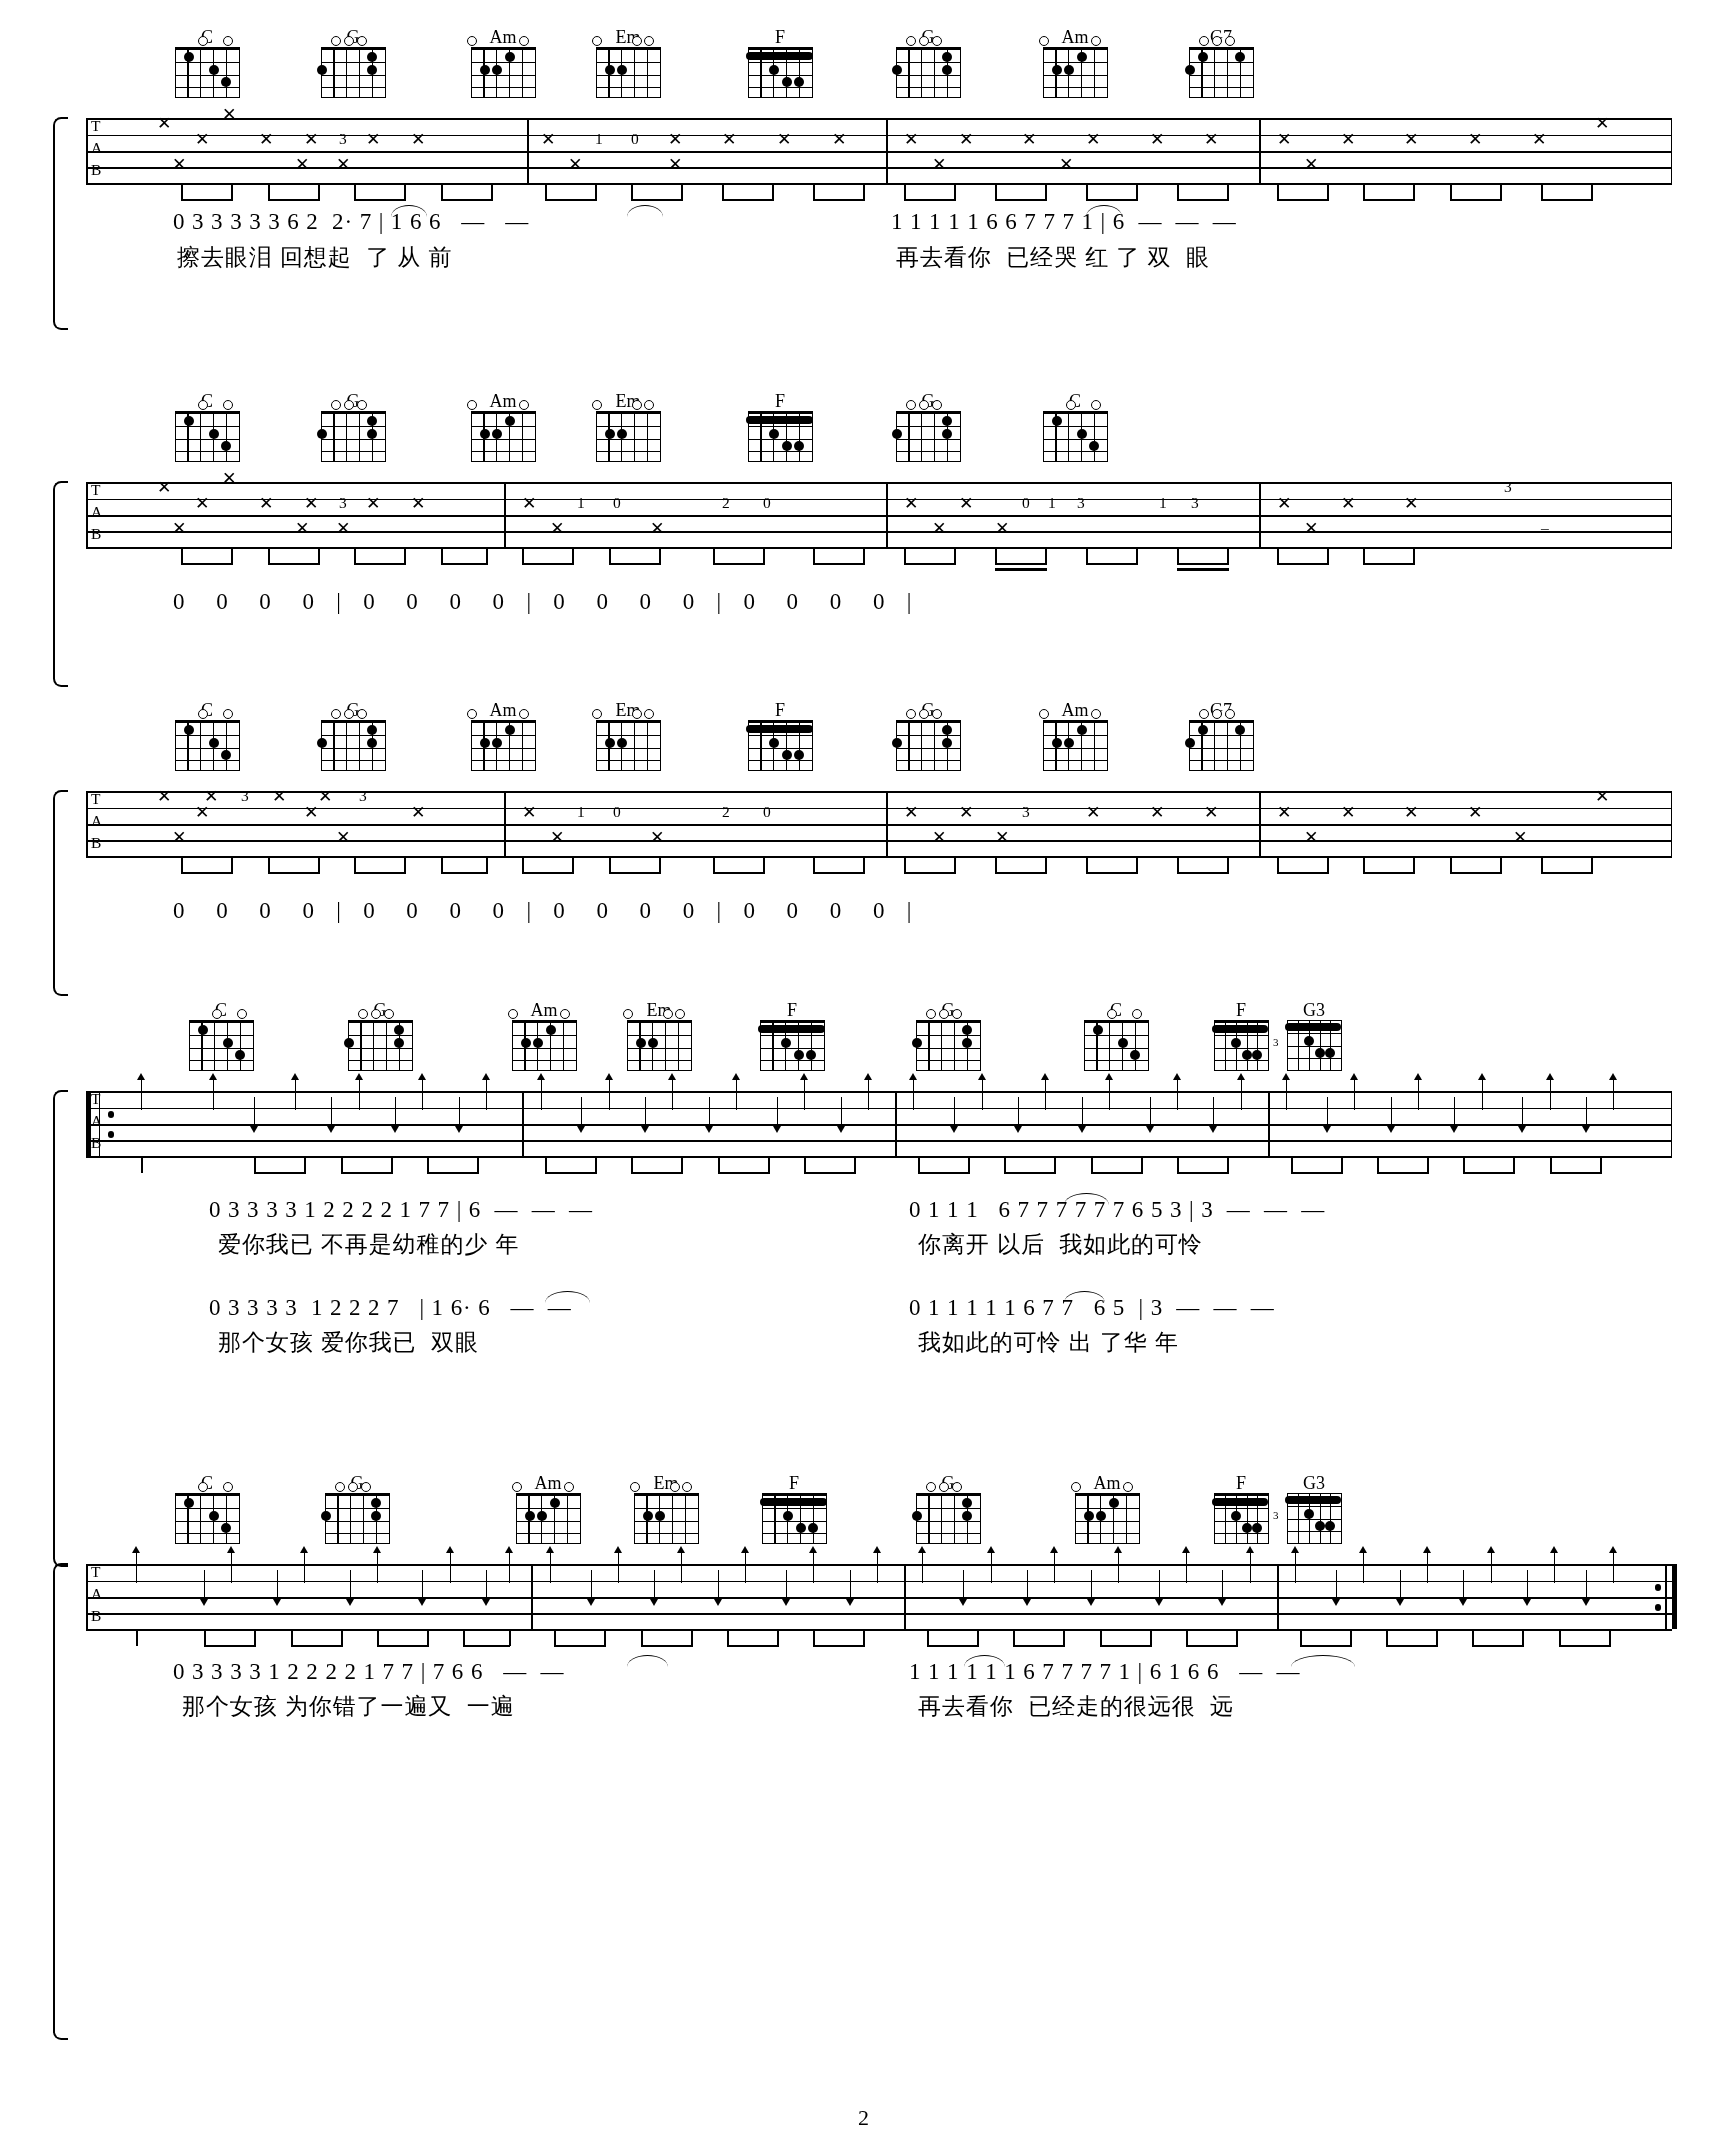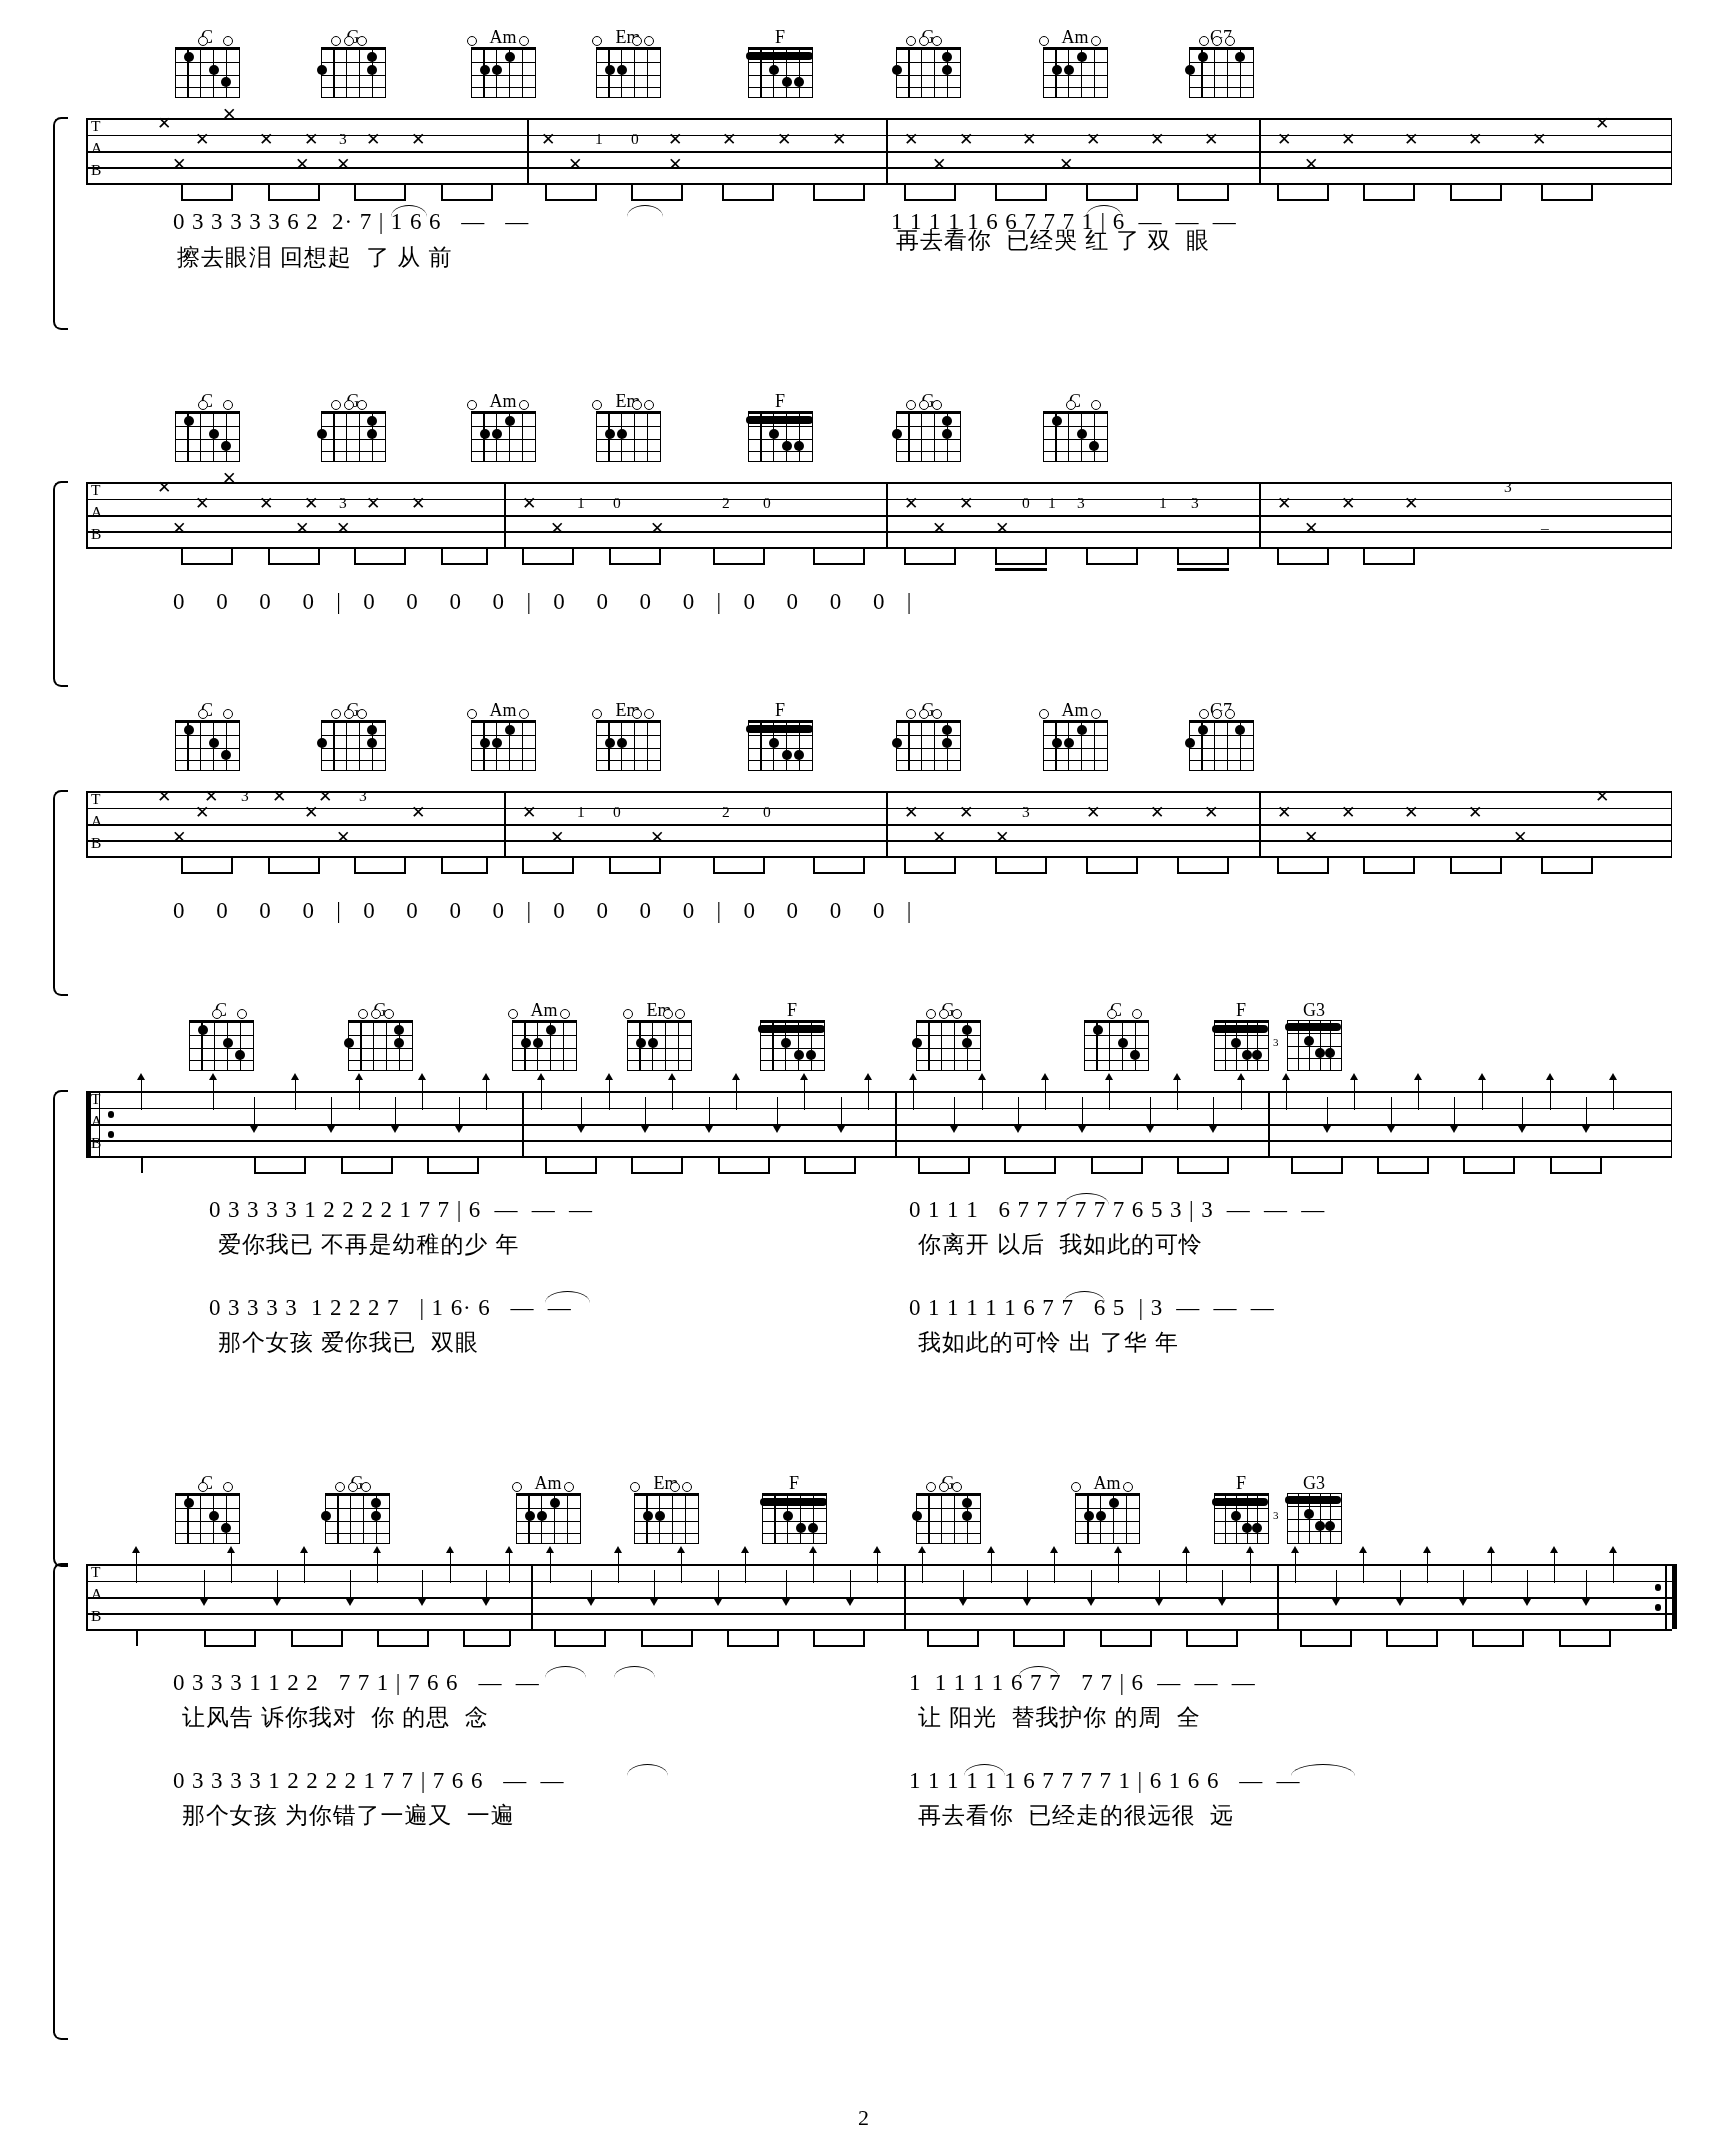--- a/index.html
+++ b/index.html
@@ -511,21 +511,21 @@
         <div class="stem" style="left:1455px;"></div>
           <div class="stem" style="left:1505px;"></div>
         <div class="beam" style="left:1455px;top:14.5px;width:52px;"></div>
       </div>
     </div>
 
     <div class="jianpu" style="height:100px;">
       <div class="jp-nums" style="left:173px;top:0;">0 3 3 3 3 3 6 2  2· 7 | 1 6 6   —   —</div>
       <div class="jp-lyr" style="left:177px;top:33px;">擦去眼泪 回想起  了 从 前</div>
       <div class="jp-nums" style="left:891px;top:0;">1 1 1 1 1 6 6 7 7 7 1 | 6  —  —  —</div>
-      <div class="jp-lyr" style="left:896px;top:16px;">再去看你  已经哭 红 了 双  眼</div>
+      <div class="jp-lyr" style="left:896px;top:33px;">再去看你  已经哭 红 了 双  眼</div>
       <div class="tiearc" style="left:391px;top:-3.6px;width:36px;"></div>
       <div class="tiearc" style="left:627px;top:-3.6px;width:36px;"></div>
       <div class="tiearc" style="left:1086px;top:-3.6px;width:36px;"></div>
     </div>
   </div>
 
   <div class="system" style="position:absolute;left:0;top:391px;">
 
     <div class="chordrow">
       <div class="chord" style="left:168px;">
@@ -1584,29 +1584,20 @@
         <div class="beam" style="left:1300px;top:14.5px;width:52px;"></div>
         <div class="stem" style="left:1386px;"></div>
           <div class="stem" style="left:1436px;"></div>
         <div class="beam" style="left:1386px;top:14.5px;width:52px;"></div>
         <div class="stem" style="left:1473px;"></div>
           <div class="stem" style="left:1523px;"></div>
         <div class="beam" style="left:1473px;top:14.5px;width:52px;"></div>
       </div>
     </div>
 
-    <div class="jianpu" style="height:109px;">
-      <div class="jp-nums" style="left:173px;top:14.5px;">0 3 3 3 1 1 2 2   7 7 1 | 7 6 6   —  —</div>
-      <div class="jp-lyr" style="left:182px;top:47px;">让风告 诉你我对  你 的思  念</div>
-      <div class="jp-nums" style="left:909px;top:14.5px;">1  1 1 1 1 6 7 7   7 7 | 6  —  —  —</div>
-      <div class="jp-lyr" style="left:918px;top:47px;">让 阳光  替我护你 的周  全</div>
-      <div class="tiearc" style="left:545px;top:11px;width:41px;"></div>
-      <div class="tiearc" style="left:614px;top:11px;width:41px;"></div>
-      <div class="tiearc" style="left:1018px;top:11px;width:41px;"></div>
-    </div>
 
     <div class="jianpu" style="height:100px;">
       <div class="jp-nums" style="left:173px;top:3.6px;">0 3 3 3 3 1 2 2 2 2 1 7 7 | 7 6 6   —  —</div>
       <div class="jp-lyr" style="left:182px;top:36px;">那个女孩 为你错了一遍又  一遍</div>
       <div class="jp-nums" style="left:909px;top:3.6px;">1 1 1 1 1 1 6 7 7 7 7 1 | 6 1 6 6   —  —</div>
       <div class="jp-lyr" style="left:918px;top:36px;">再去看你  已经走的很远很  远</div>
       <div class="tiearc" style="left:627px;top:0;width:41px;"></div>
       <div class="tiearc" style="left:964px;top:0;width:41px;"></div>
       <div class="tiearc" style="left:1291px;top:0;width:64px;"></div>
     </div>

